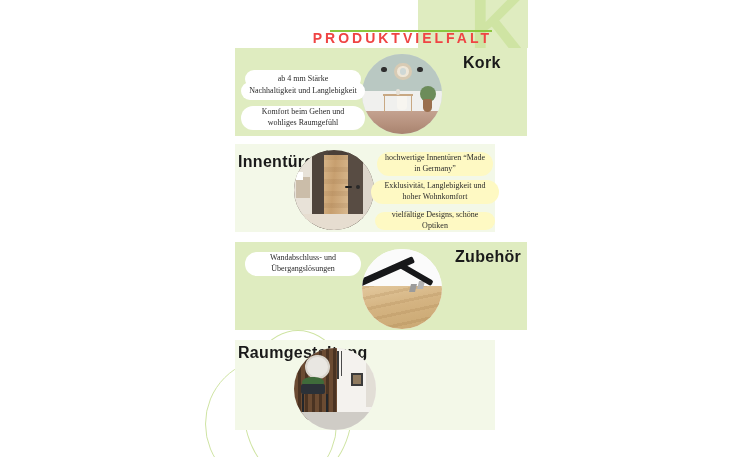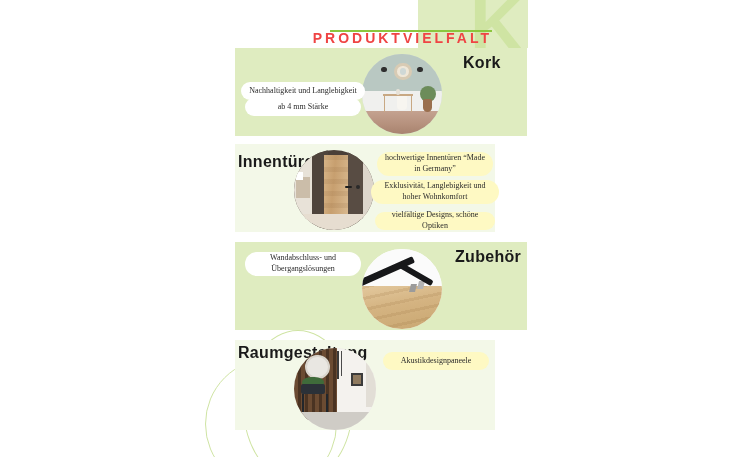--- a/index.html
+++ b/index.html
@@ -218,22 +218,23 @@
       <div class="sconce r"></div>
     <div class="console"></div>
       <div class="leg l"></div>
       <div class="leg r"></div>
     <div class="vase"></div>
       <div class="cloth"></div>
     <div class="plant"></div>
       <div class="pot"></div>
   </div>
 
-  <div class="pill pill-white" style="left:245px;top:70px;width:116px;height:18px;margin-top:28px;">ab 4 mm Stärke</div>
+  <div class="pill pill-white" style="left:245px;top:70px;width:116px;height:18px;">ab 4 mm Stärke</div>
   <div class="pill pill-white" style="left:241px;top:82px;width:124px;height:18px;">Nachhaltigkeit und Langlebigkeit</div>
+  <div class="pill pill-white" style="left:241px;top:106px;width:124px;height:24px;">Komfort beim Gehen und wohliges Raumgefühl</div>
 
   <div class="band band-pale-1"></div>
   <div class="sec-label" style="left:238px;top:153px;">Innentüren</div>
 
   <div class="photo ph-tuer" style="left:294px;top:150px;width:80px;height:80px;">
     <div class="wallL"></div>
       <div class="kitch"></div>
       <div class="kitch2"></div>
     <div class="wallD"></div>
     <div class="wallR"></div>
@@ -272,15 +273,14 @@
     <div class="green"></div>
       <div class="planter"></div>
       <div class="legs"></div>
     <div class="dark1"></div>
       <div class="dark2"></div>
     <div class="pic"></div>
       <div class="door"></div>
     <div class="floor"></div>
   </div>
 
-  <div class="pill pill-beige" style="left:383px;top:352px;width:106px;height:18px;">Akustikdesignpaneele</div>
 
 </div>
 
 </body></html>

